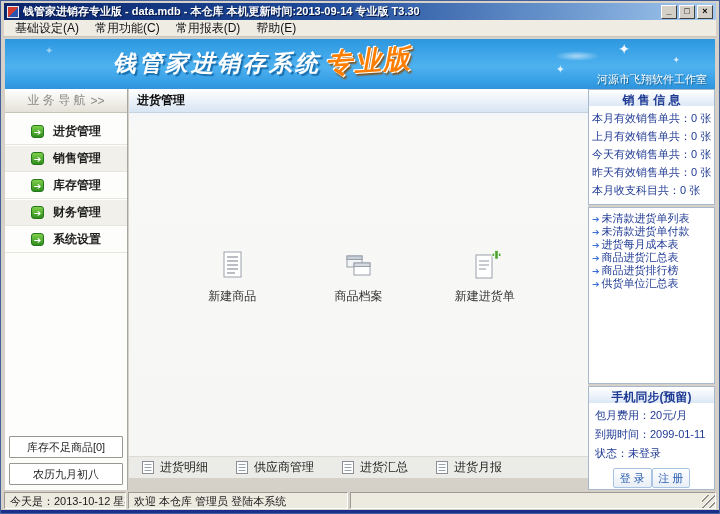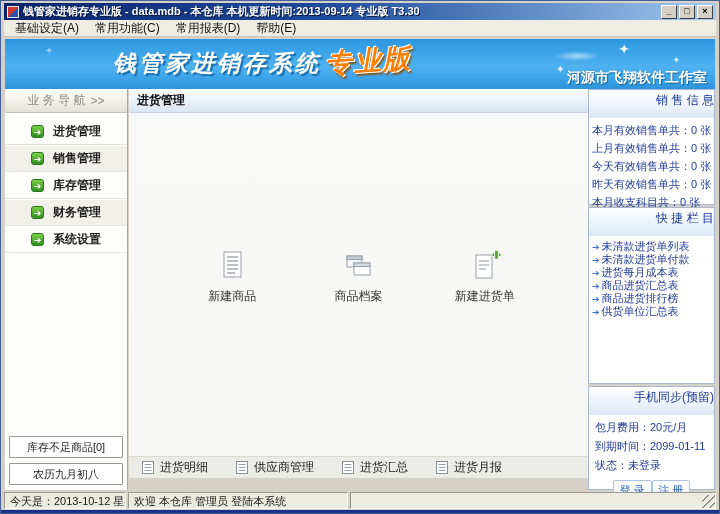--- a/index.html
+++ b/index.html
@@ -46,21 +46,21 @@
     text-shadow:2px 2px 1px #1A6FAE; font-style:italic;
   }
   .banner-edition {
     position:absolute; left:320px; top:4px;
     font-size:27px; font-weight:bold; color:#FF7E00; font-style:italic;
     transform:rotate(-4deg); letter-spacing:2px;
     text-shadow:1px 1px 0 #FFF, -1px -1px 0 #FFF, 2px 3px 2px #8A4A00;
   }
   .banner-studio {
     position:absolute; right:8px; bottom:2px;
-    font-size:14px; font-weight:bold; color:#FFFFFF; text-shadow:1px 1px 1px #16608F;
+    font-size:11px; font-weight:normal; color:#FFFFFF; text-shadow:1px 1px 1px #16608F;
   }
   .sparkle { position:absolute; color:rgba(255,255,255,0.95); }
   .sp1 { right:85px; top:2px;  font-size:14px; }
   .sp2 { right:35px; top:16px; font-size:9px;  opacity:.8; }
   .sp3 { right:150px; top:24px; font-size:11px; opacity:.85; }
   .sp4 { left:40px;  top:6px;  font-size:10px; opacity:.5; }
   .sp5 { right:115px; top:12px; width:46px; height:10px; border-radius:50%;
          background:radial-gradient(rgba(255,255,255,.55),rgba(255,255,255,0) 70%); }
   
   .content { position:absolute; left:4px; top:88px; right:4px; bottom:23px; }
@@ -114,23 +114,23 @@
     display:flex; align-items:center; padding-left:13px; gap:28px;
   }
   .tab { display:flex; align-items:center; gap:6px; font-size:12px; color:#222; cursor:pointer; }
   
   .rpanel { position:absolute; right:0; top:0; bottom:0; width:127px; }
   .rbox { position:absolute; left:0; right:0; background:#FFFFFF; border:1px solid #A9B8CC; }
   .rbox.sales  { top:0;     height:116px; }
   .rbox.quick  { top:118px; height:177px; }
   .rbox.mobile { top:297px; bottom:0; }
   .rbox-header {
-    height:28px; line-height:20px; text-align:right;
+    height:16px; line-height:20px; text-align:center;
     background:linear-gradient(180deg,#FFFFFF,#DCE8F6);
-    font-size:12px; font-weight:normal; color:#1F3A93;
+    font-size:12px; font-weight:bold; color:#1F3A93;
   }
   .sales-lines { padding:3px 3px; }
   .sales-line { font-size:11px; line-height:18px; color:#1F3A93; white-space:nowrap; }
   .quick-list { padding:4px 3px; }
   .quick-link { font-size:11px; line-height:12px; color:#1F3A93; white-space:nowrap; cursor:pointer; }
   .qarrow { color:#3B6FD4; font-size:9px; margin-right:2px; }
   .mobile-lines { padding:3px 6px; }
   .mobile-line { font-size:11px; line-height:19px; color:#1F3A93; white-space:nowrap; }
   .mobile-btns { display:flex; justify-content:space-between; padding:2px 24px; }
   .mobile-btn {
@@ -314,21 +314,20 @@
         <div class="sales-lines">
           <div class="sales-line"><span>本月有效销售单共：</span><span>0 张</span></div>
           <div class="sales-line"><span>上月有效销售单共：</span><span>0 张</span></div>
           <div class="sales-line"><span>今天有效销售单共：</span><span>0 张</span></div>
           <div class="sales-line"><span>昨天有效销售单共：</span><span>0 张</span></div>
           <div class="sales-line"><span>本月收支科目共：</span><span>0 张</span></div>
         </div>
       </div>
 
       <div class="rbox quick">
-        <div class="rbox-header">快 捷 栏 目</div>
         <div class="quick-list">
           <div class="quick-link"><span class="qarrow">➔</span><span>未清款进货单列表</span></div>
           <div class="quick-link"><span class="qarrow">➔</span><span>未清款进货单付款</span></div>
           <div class="quick-link"><span class="qarrow">➔</span><span>进货每月成本表</span></div>
           <div class="quick-link"><span class="qarrow">➔</span><span>商品进货汇总表</span></div>
           <div class="quick-link"><span class="qarrow">➔</span><span>商品进货排行榜</span></div>
           <div class="quick-link"><span class="qarrow">➔</span><span>供货单位汇总表</span></div>
         </div>
       </div>
 

